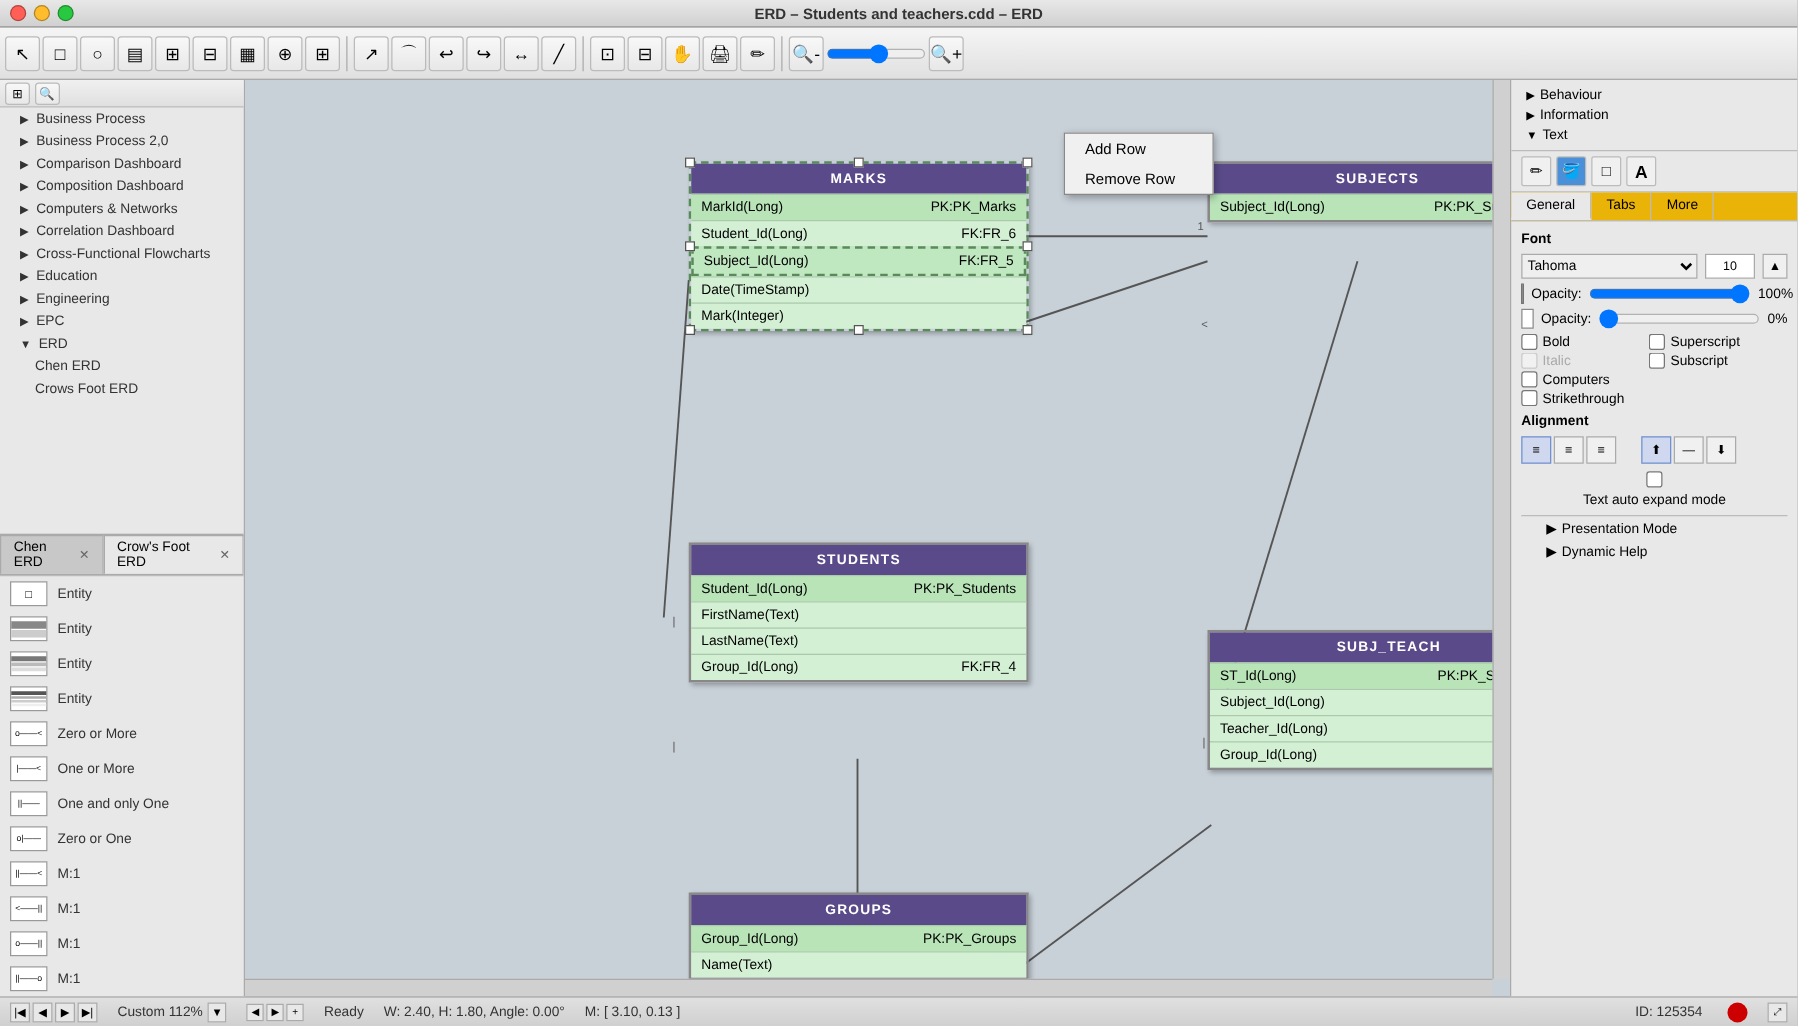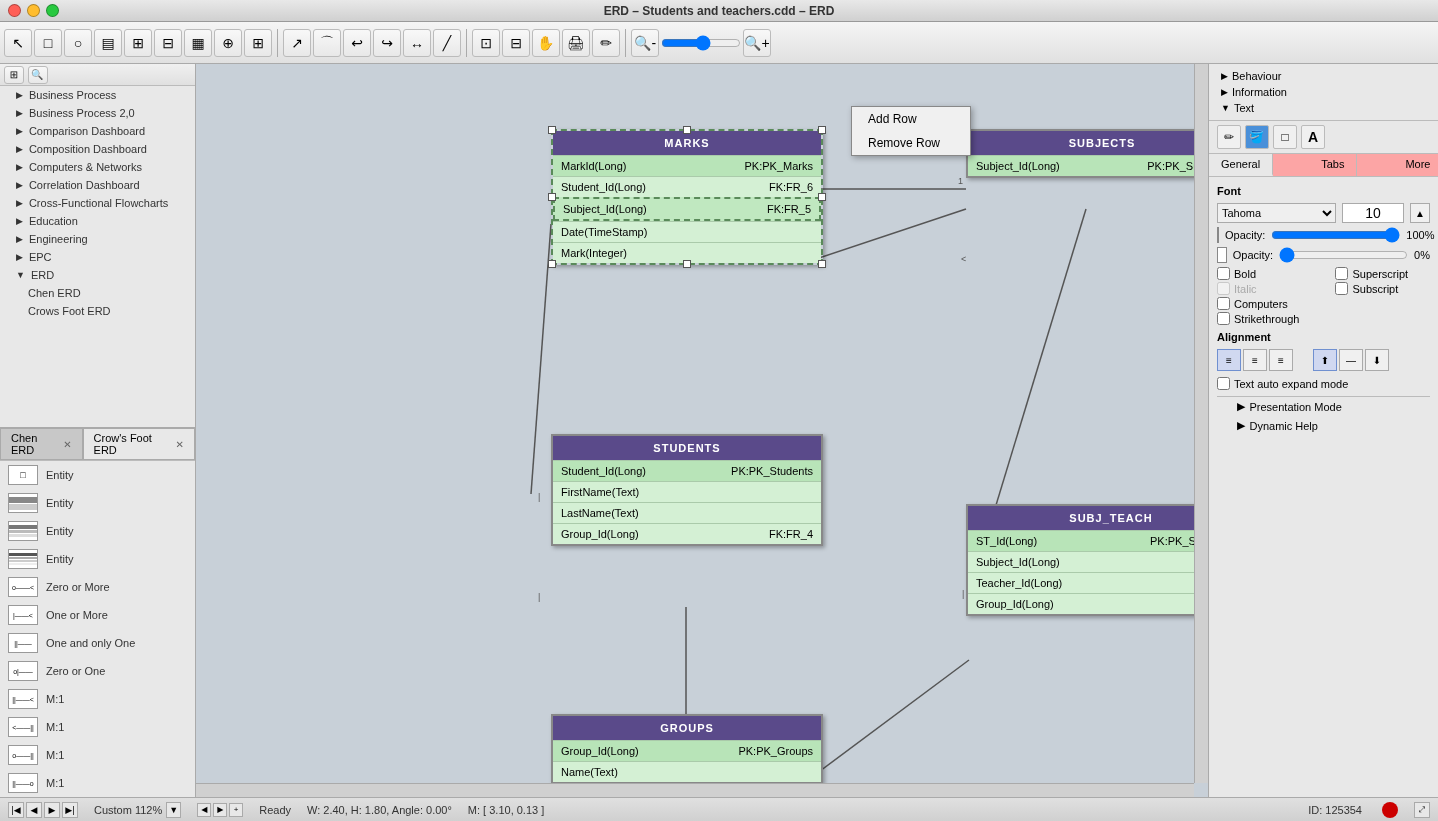--- a/index.html
+++ b/index.html
@@ -211,22 +211,21 @@
       border: 1px solid #bbb;
       background: #f0f0f0;
       display: flex; align-items: center; justify-content: center;
       cursor: pointer; font-size: 12px;
       border-radius: 2px;
     }
 
     .right-panel-tabs {
       display: flex;
       border-bottom: 1px solid #bbb;
-      background: #fca5a5;
-      gap: 36px;
+      background: #eab308;
     }
     .rp-tab {
       padding: 4px 12px;
       font-size: 11px;
       cursor: pointer;
       border-right: 1px solid #bbb;
     }
     .rp-tab.active {
       background: #e8e8e8;
       border-bottom: 2px solid #e8e8e8;
@@ -239,23 +238,23 @@
     }
     .rp-section-title { font-weight: bold; font-size: 11px; margin-bottom: 6px; }
     .rp-row { display: flex; align-items: center; gap: 6px; margin-bottom: 4px; }
     .font-select {
       flex: 1;
       height: 20px;
       font-size: 11px;
       border: 1px solid #aaa;
     }
     .font-size-input {
-      width: 62px;
+      width: 40px;
       height: 20px;
-      font-size: 14px;
+      font-size: 10px;
       border: 1px solid #aaa;
       text-align: center;
     }
     .color-swatch {
       width: 24px; height: 16px;
       border: 1px solid #888;
       background: black;
     }
     .color-swatch-white {
       width: 24px; height: 16px;
@@ -715,21 +714,21 @@
         <span class="opacity-value">100%</span>
       </div>
 
       <div class="rp-row">
         <div class="color-swatch-white"></div>
         <span style="font-size:11px;">Opacity:</span>
         <input type="range" style="flex: 1 1 0%; height: 12px;" value="0">
         <span class="opacity-value">0%</span>
       </div>
 
-      <div style="display:flex;gap:36px;margin:4px 0;">
+      <div style="display:flex;gap:20px;margin:4px 0;">
         <div>
           <div class="checkbox-row">
             <input type="checkbox" style="">
             <span>Bold</span>
           </div>
           <div class="checkbox-row">
             <input type="checkbox" disabled="" style="">
             <span style="color:#aaa;">Italic</span>
           </div>
           <div class="checkbox-row">
@@ -761,21 +760,21 @@
           <div class="align-btn">≡</div>
         </div>
         <div style="width:8px;"></div>
         <div class="align-group">
           <div class="align-btn active">⬆</div>
           <div class="align-btn">—</div>
           <div class="align-btn">⬇</div>
         </div>
       </div>
 
-      <div class="rp-checkbox-row" style="margin-top:6px;">
+      <div class="rp-checkbox-row" style="margin-top:6px;flex-direction:column;">
         <input type="checkbox" style="">
         <span>Text auto expand mode</span>
       </div>
 
       <div style="border-top:1px solid #bbb;margin-top:6px;"></div>
       <div class="rp-menu-item">
         <span>▶</span>
         <span>Presentation Mode</span>
       </div>
       <div class="rp-menu-item">

